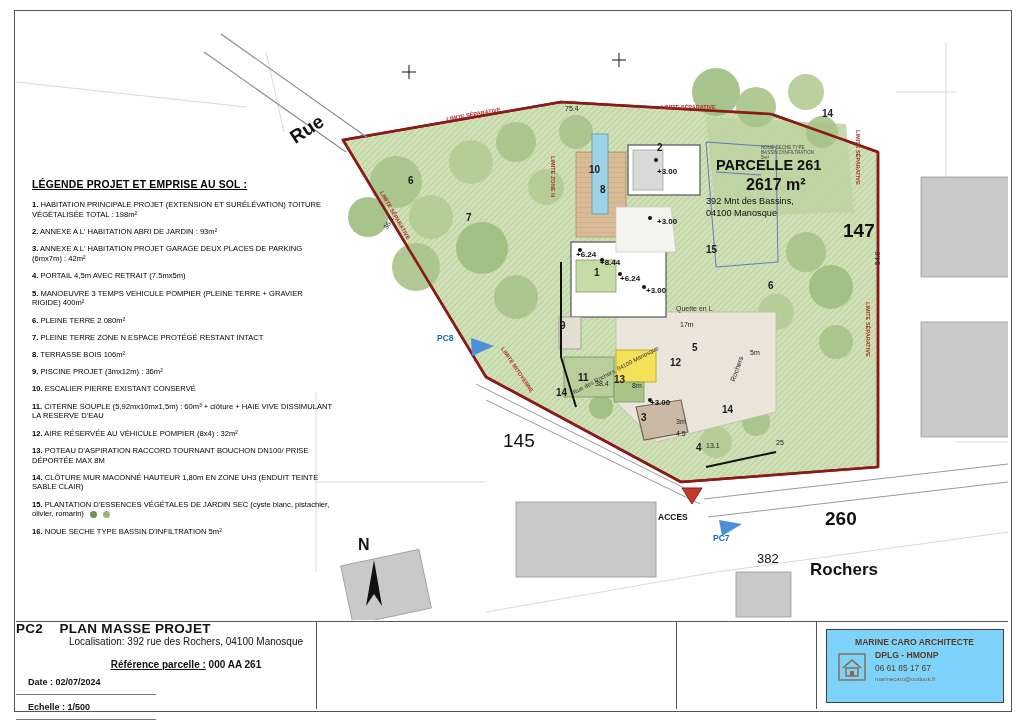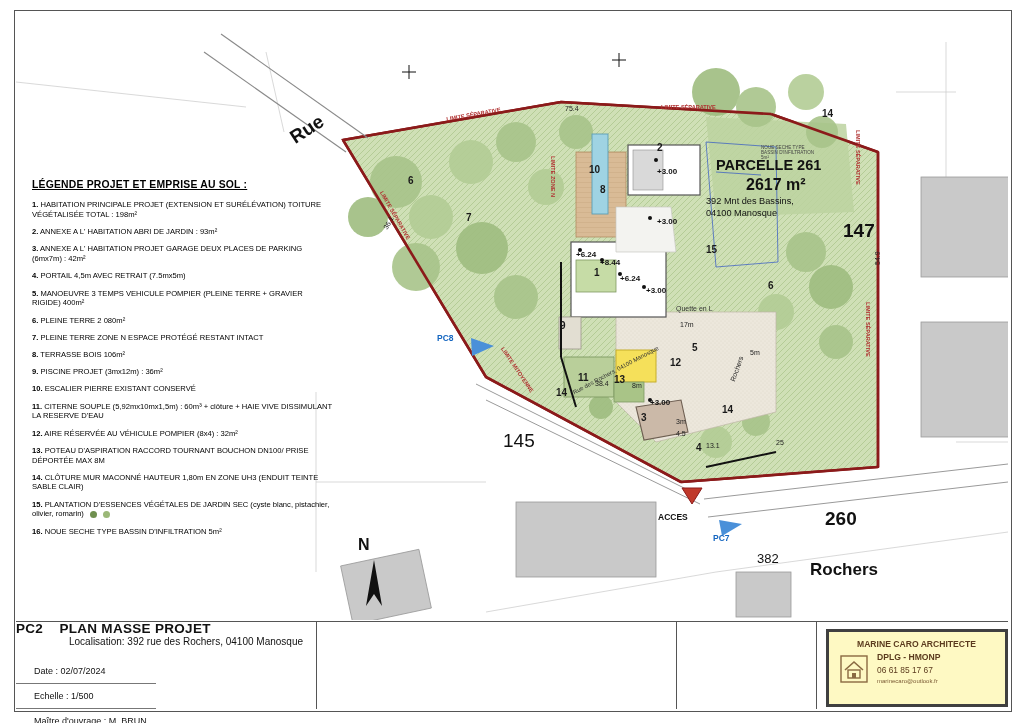--- a/index.html
+++ b/index.html
@@ -48,26 +48,26 @@
   .northN{position:absolute;left:358px;top:536px;font-size:16px;font-weight:bold;}
   
   .tb{position:absolute;left:16px;top:621px;width:992px;height:88px;}
   .tb .vline{position:absolute;top:0;width:1px;height:88px;background:#555;}
   .tb-left{left:10px;top:30px;font-size:13.5px;font-weight:bold;letter-spacing:.3px;}
   .tb-mid{left:320px;top:16px;width:340px;text-align:center;font-size:10px;}
   .tb-mid .loc{margin-bottom:12px;}
   .tb-mid .ref{font-weight:bold;}
   .tb-mid .ref u{text-decoration:underline;}
   .tb-right{left:668px;top:8px;width:140px;font-size:9px;}
-  .tb-right .r{height:24px;line-height:24px;border-bottom:1px solid #777;padding-left:18px;}
+  .tb-right .r{height:24px;line-height:24px;border-bottom:1px solid #777;padding-left:12px;font-weight:bold;}
   .tb-right .r:last-child{border-bottom:none;}
   .hline{position:absolute;left:0;width:992px;height:1px;background:#555;}
   
   .stamp{position:absolute;left:810px;top:8px;width:176px;height:72px;
-    background:#fef9c3;border:3px solid #404040;}
+    background:#7dd3fc;border:1px solid #404040;}
   .stamp .name{position:absolute;left:28px;top:7px;font-size:8.6px;font-weight:bold;color:#5b3b1e;}
   .stamp .dplg{position:absolute;left:48px;top:20px;font-size:8.6px;font-weight:bold;color:#5b3b1e;}
   .stamp .tel{position:absolute;left:48px;top:33px;font-size:8.4px;color:#5b3b1e;}
   .stamp .mail{position:absolute;left:48px;top:46px;font-size:6px;color:#7a5a34;}
   .stamp .logo{position:absolute;left:10px;top:22px;width:30px;height:30px;}
   
   .ann{position:absolute;font-size:7px;color:#333;}
   .annb{position:absolute;font-size:8px;color:#111;font-weight:bold;}
   .plotnum{position:absolute;font-size:10px;font-weight:bold;color:#1a1a1a;}
   .dimlab{position:absolute;font-size:7px;color:#222;}
@@ -378,20 +378,24 @@
     <div class="vline" style="left:800px;"></div>
 
     <div class="tb-left">
       <span>PC2</span>
       &nbsp;&nbsp;
       <span>PLAN MASSE PROJET</span>
     </div>
 
     <div class="tb-mid">
       <div class="loc">Localisation: 392 rue des Rochers, 04100 Manosque</div>
+      <div class="ref">
+        <u>Référence parcelle :</u>
+        <span>000 AA 261</span>
+      </div>
     </div>
 
     <div class="tb-right">
       <div class="r">Date : 02/07/2024</div>
       <div class="r">Echelle : 1/500</div>
       <div class="r">Maître d'ouvrage : M. BRUN</div>
     </div>
 
     <div class="stamp">
       <div class="name">MARINE CARO ARCHITECTE</div>

